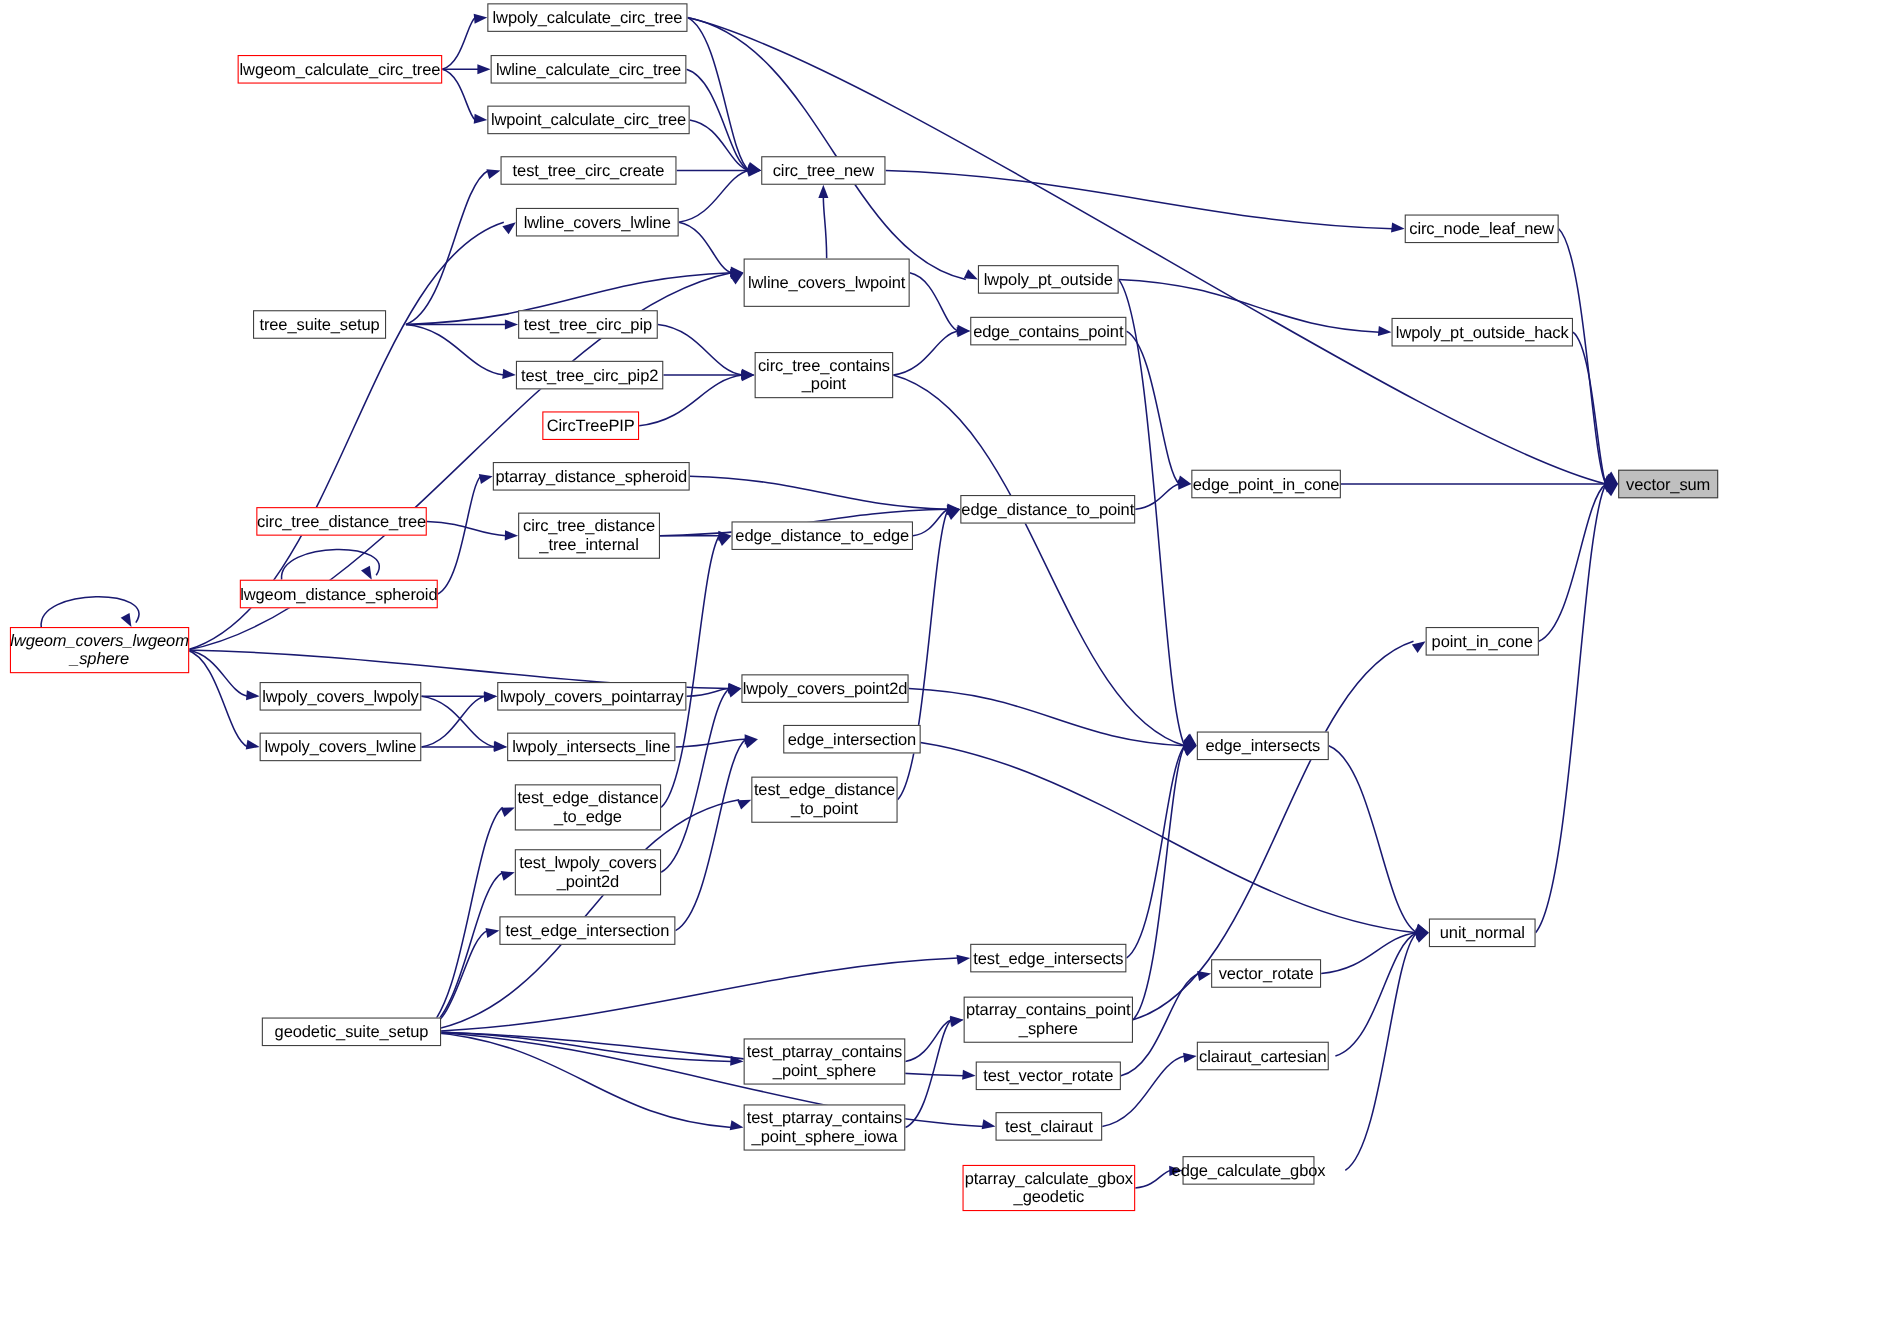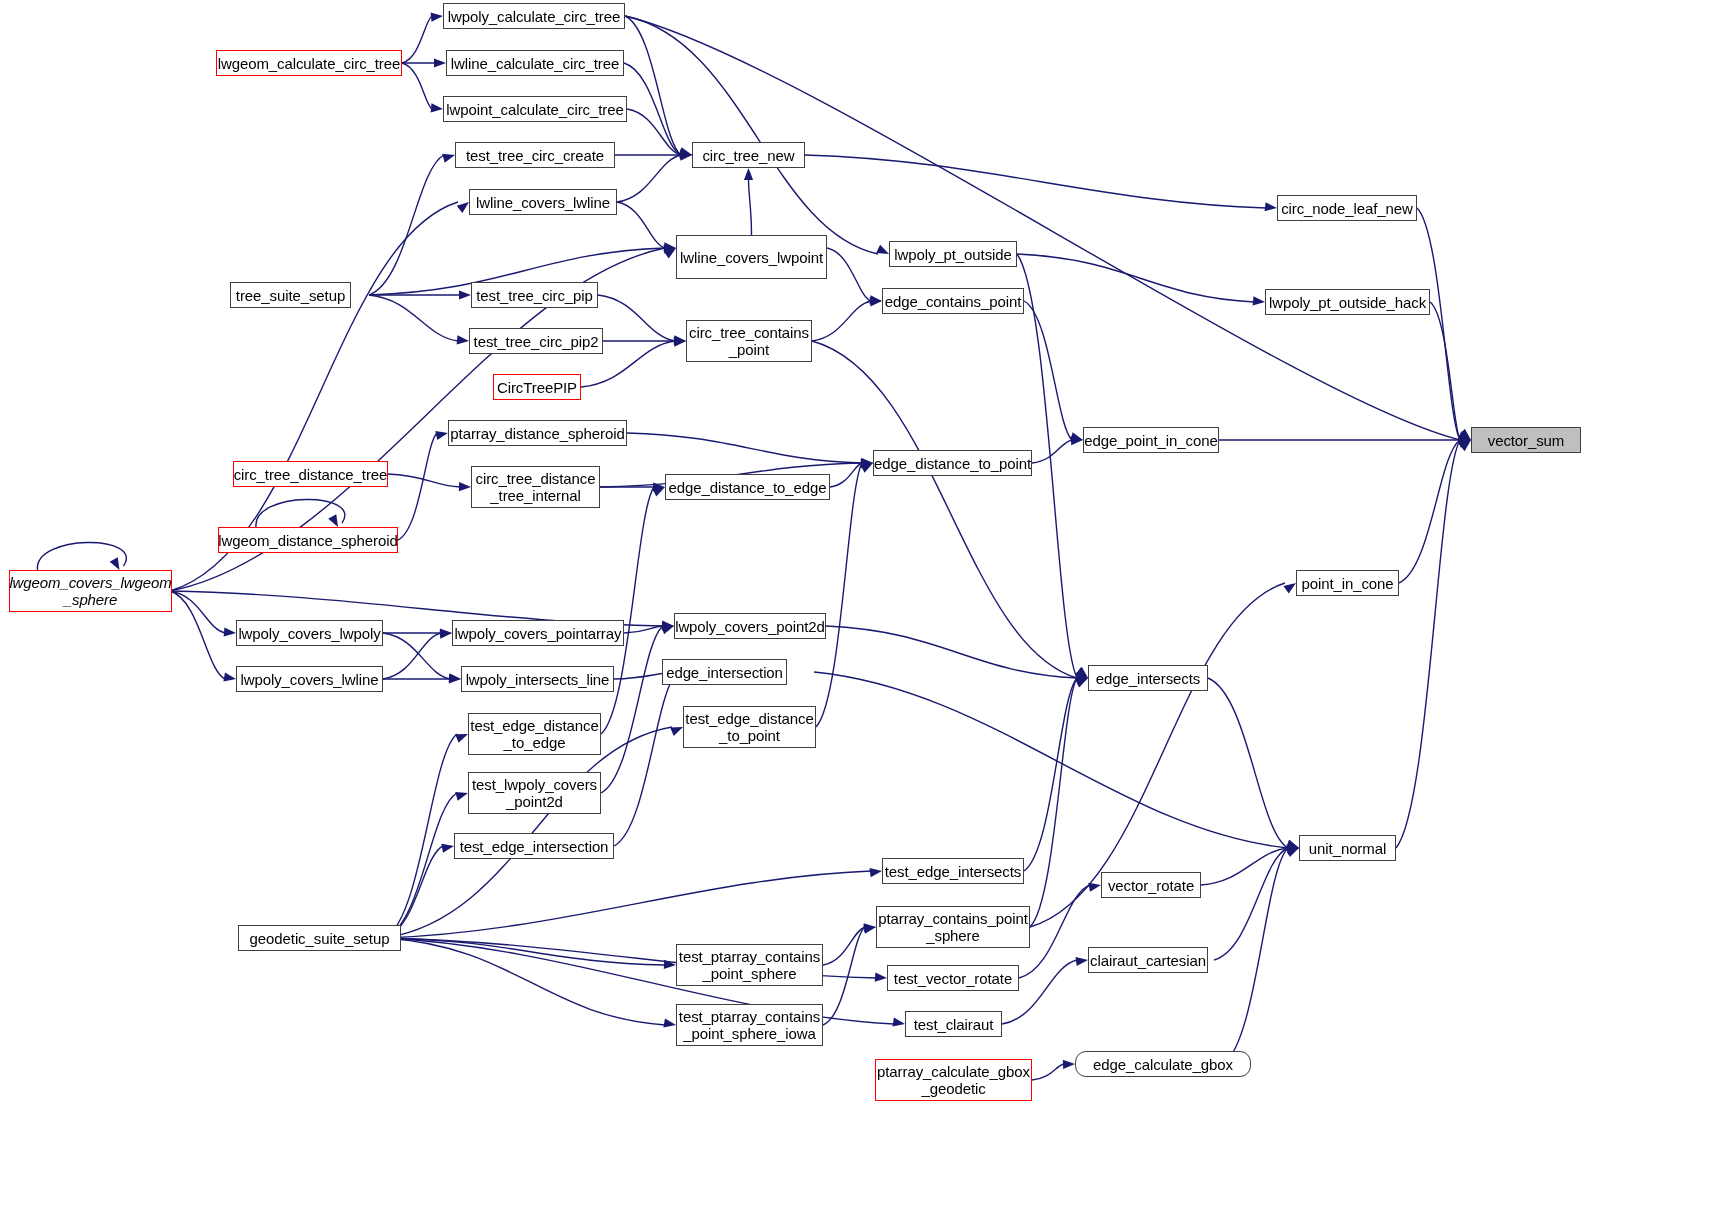--- a/index.html
+++ b/index.html
@@ -387,35 +387,35 @@
       <div class="node" style="left: 1265px; top: 289px; width: 165px; height: 26px;">lwpoly_pt_outside_hack</div>
       <div class="node" style="left: 882px; top: 288px; width: 142px; height: 26px;">edge_contains_point</div>
       <div class="node" style="left: 230px; top: 282px; width: 121px; height: 26px;">tree_suite_setup</div>
       <div class="node" style="left: 471px; top: 282px; width: 127px; height: 26px;">test_tree_circ_pip</div>
       <div class="node" style="left: 469px; top: 328px; width: 134px; height: 26px;">test_tree_circ_pip2</div>
       <div class="node" style="left: 686px; top: 320px; width: 126px; height: 42px;">circ_tree_contains
 _point</div>
       <div class="node red" style="left: 493px; top: 374px; width: 88px; height: 26px;">CircTreePIP</div>
       <div class="node" style="left: 448px; top: 420px; width: 179px; height: 26px;">ptarray_distance_spheroid</div>
       <div class="node" style="left: 1083px; top: 427px; width: 136px; height: 26px;">edge_point_in_cone</div>
-      <div class="node current" style="left: 1471px; top: 427px; width: 110px; height: 26px;">vector_sum</div>
+      <div class="node current" style="left: 1471px; top: 427px; width: 91px; height: 26px;">vector_sum</div>
       <div class="node red" style="left: 233px; top: 461px; width: 155px; height: 26px;">circ_tree_distance_tree</div>
       <div class="node" style="left: 873px; top: 450px; width: 159px; height: 26px;">edge_distance_to_point</div>
       <div class="node" style="left: 471px; top: 466px; width: 129px; height: 42px;">circ_tree_distance
 _tree_internal</div>
       <div class="node" style="left: 665px; top: 474px; width: 165px; height: 26px;">edge_distance_to_edge</div>
       <div class="node red" style="left: 218px; top: 527px; width: 180px; height: 26px;">lwgeom_distance_spheroid</div>
       <div class="node" style="left: 1296px; top: 570px; width: 103px; height: 26px;">point_in_cone</div>
       <div class="node red" style="left: 9px; top: 570px; width: 163px; height: 42px; font-style: italic;">lwgeom_covers_lwgeom
 _sphere</div>
       <div class="node" style="left: 674px; top: 613px; width: 152px; height: 26px;">lwpoly_covers_point2d</div>
       <div class="node" style="left: 236px; top: 620px; width: 147px; height: 26px;">lwpoly_covers_lwpoly</div>
       <div class="node" style="left: 452px; top: 620px; width: 172px; height: 26px;">lwpoly_covers_pointarray</div>
       <div class="node" style="left: 1088px; top: 665px; width: 120px; height: 26px;">edge_intersects</div>
-      <div class="node" style="left: 662px; top: 659px; width: 125px; height: 26px;">edge_intersection</div>
+      <div class="node" style="left: 712px; top: 659px; width: 125px; height: 26px;">edge_intersection</div>
       <div class="node" style="left: 236px; top: 666px; width: 147px; height: 26px;">lwpoly_covers_lwline</div>
       <div class="node" style="left: 461px; top: 666px; width: 153px; height: 26px;">lwpoly_intersects_line</div>
       <div class="node" style="left: 468px; top: 713px; width: 133px; height: 42px;">test_edge_distance
 _to_edge</div>
       <div class="node" style="left: 683px; top: 706px; width: 133px; height: 42px;">test_edge_distance
 _to_point</div>
       <div class="node" style="left: 468px; top: 772px; width: 133px; height: 42px;">test_lwpoly_covers
 _point2d</div>
       <div class="node" style="left: 454px; top: 833px; width: 160px; height: 26px;">test_edge_intersection</div>
       <div class="node" style="left: 1299px; top: 835px; width: 97px; height: 26px;">unit_normal</div>
@@ -424,17 +424,17 @@
       <div class="node" style="left: 876px; top: 906px; width: 154px; height: 42px;">ptarray_contains_point
 _sphere</div>
       <div class="node" style="left: 238px; top: 925px; width: 163px; height: 26px;">geodetic_suite_setup</div>
       <div class="node" style="left: 1088px; top: 947px; width: 120px; height: 26px;">clairaut_cartesian</div>
       <div class="node" style="left: 676px; top: 944px; width: 147px; height: 42px;">test_ptarray_contains
 _point_sphere</div>
       <div class="node" style="left: 887px; top: 965px; width: 132px; height: 26px;">test_vector_rotate</div>
       <div class="node" style="left: 905px; top: 1011px; width: 97px; height: 26px;">test_clairaut</div>
       <div class="node" style="left: 676px; top: 1004px; width: 147px; height: 42px;">test_ptarray_contains
 _point_sphere_iowa</div>
-      <div class="node" style="left: 1075px; top: 1051px; width: 176px; height: 26px; border-radius: 11px;">edge_calculate_gbox</div>
+      <div class="node" style="left: 1075px; top: 1051px; width: 120px; height: 26px;">edge_calculate_gbox</div>
       <div class="node red" style="left: 875px; top: 1059px; width: 157px; height: 42px;">ptarray_calculate_gbox
 _geodetic</div>
     </div>
 </div>
 
 </body></html>

